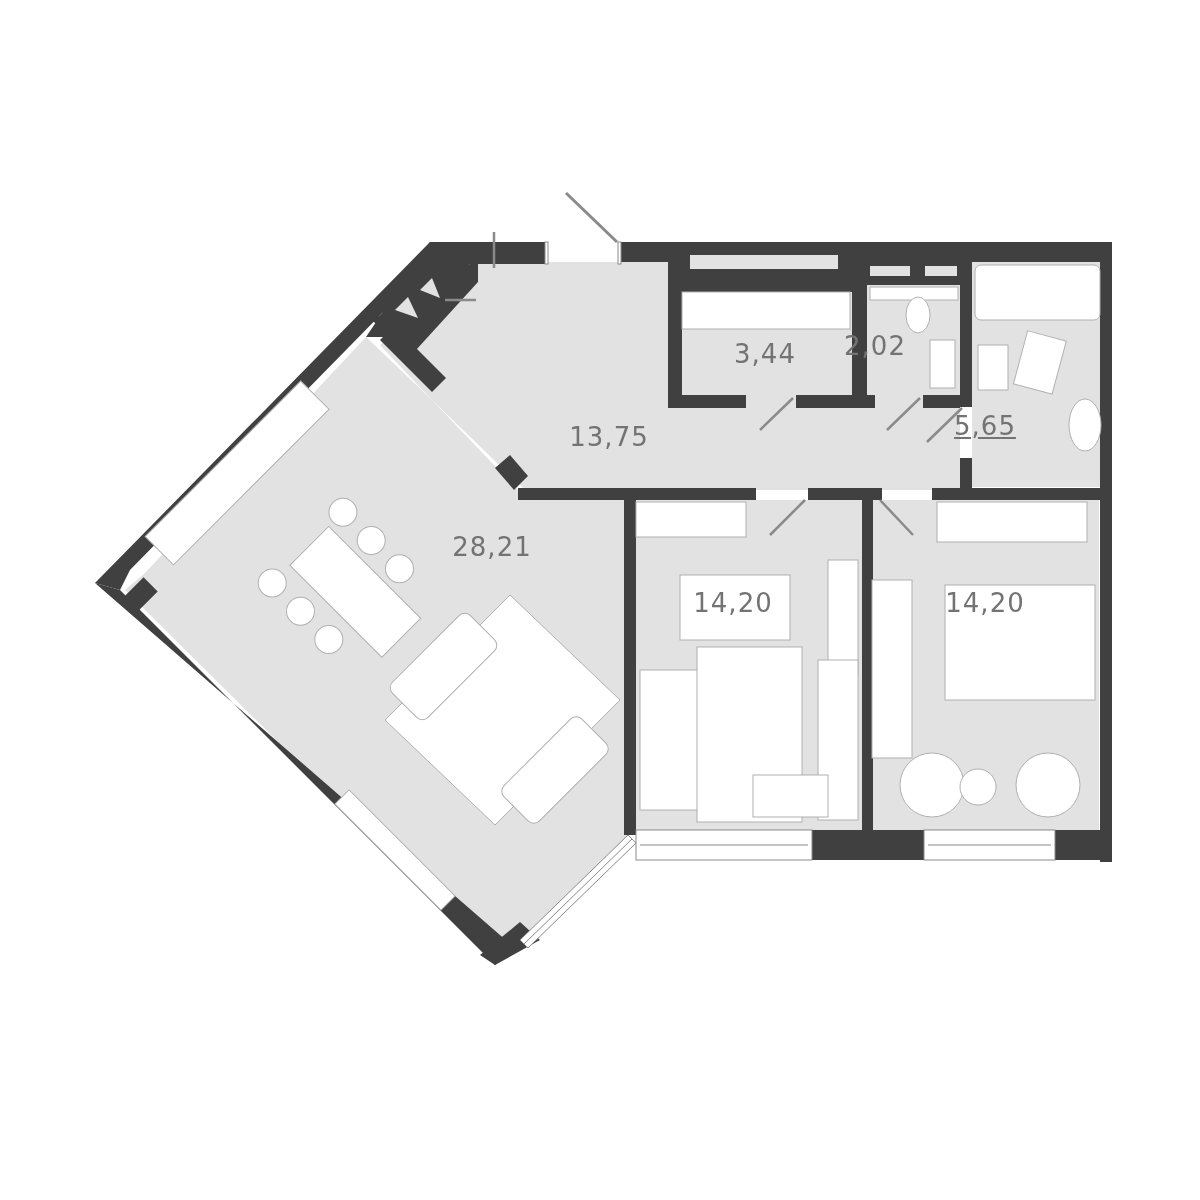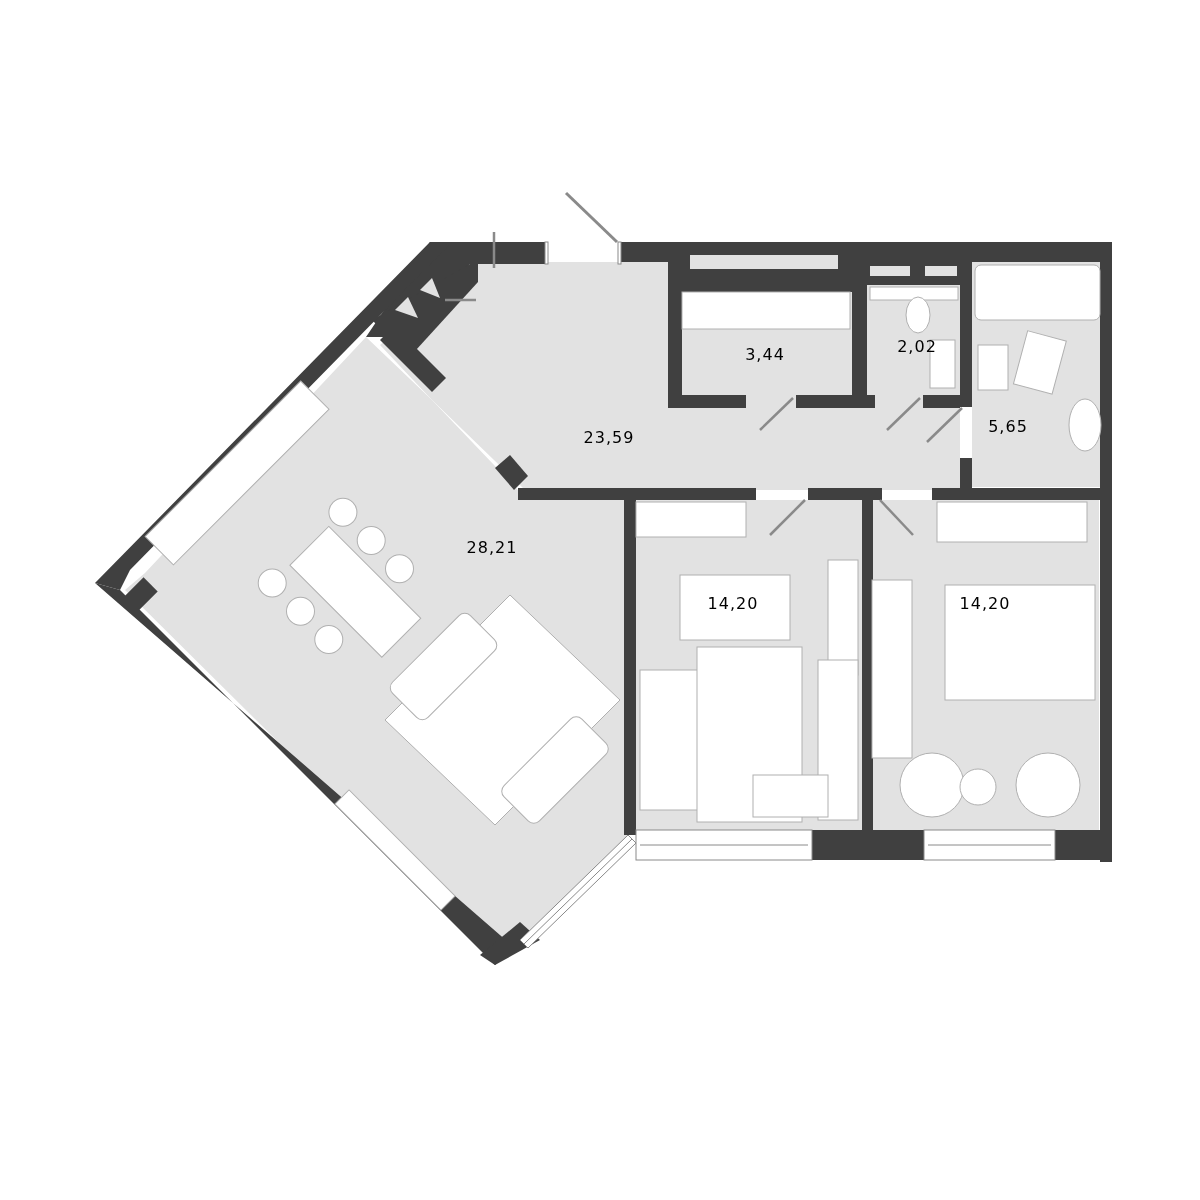--- a/index.html
+++ b/index.html
@@ -1,18 +1,18 @@
 <!DOCTYPE html>
 <html><head>
 <meta charset="utf-8">
 <style>
   html, body { margin: 0; padding: 0; background: #ffffff; }
   body { width: 1200px; height: 1200px; position: relative; overflow: hidden; font-family: "DejaVu Sans", sans-serif; }
   #plan { position: absolute; left: 0; top: 0; width: 1200px; height: 1200px; }
-  .area-label { position: absolute; font-family: "DejaVu Sans", sans-serif; font-size: 16px; color: #000000; letter-spacing: 1px; transform: translate(-50%, -50%); white-space: nowrap; }
+  .area-label { position: absolute; font-family: "DejaVu Sans", sans-serif; font-size: 26px; color: #737373; letter-spacing: 1px; transform: translate(-50%, -50%); white-space: nowrap; }
   .room { cursor: pointer; }
 </style>
 </head>
 <body>
 
 <svg id="plan" viewBox="0 0 1200 1200" xmlns="http://www.w3.org/2000/svg">
 
   <g fill="#e2e2e2">
 
     <polygon class="room" points="478,262 668,262 668,292 860,292 860,292 960,292 960,490 525,490 432,400 380,345"></polygon>
@@ -157,18 +157,18 @@
     <rect x="937" y="502" width="150" height="40"></rect>
     <rect x="945" y="585" width="150" height="115"></rect>
     <rect x="872" y="580" width="40" height="178"></rect>
     <circle cx="932" cy="785" r="32"></circle>
     <circle cx="1048" cy="785" r="32"></circle>
     <circle cx="978" cy="787" r="18"></circle>
   </g>
 </svg>
 
 <div class="area-label" style="left:492px; top:547px;">28,21</div>
-<div class="area-label" style="left:609px; top:437px;">23,59</div>
+<div class="area-label" style="left:609px; top:437px;">13,75</div>
 <div class="area-label" style="left:765px; top:354px;">3,44</div>
-<div class="area-label" style="left:917px; top:346px;">2,02</div>
-<div class="area-label" style="left:1008px; top:426px;">5,65</div>
+<div class="area-label" style="left:875px; top:346px;">2,02</div>
+<div class="area-label" style="left:985px; top:426px;text-decoration:underline;">5,65</div>
 <div class="area-label" style="left:733px; top:603px;">14,20</div>
 <div class="area-label" style="left:985px; top:603px;">14,20</div>
 
 </body></html>

